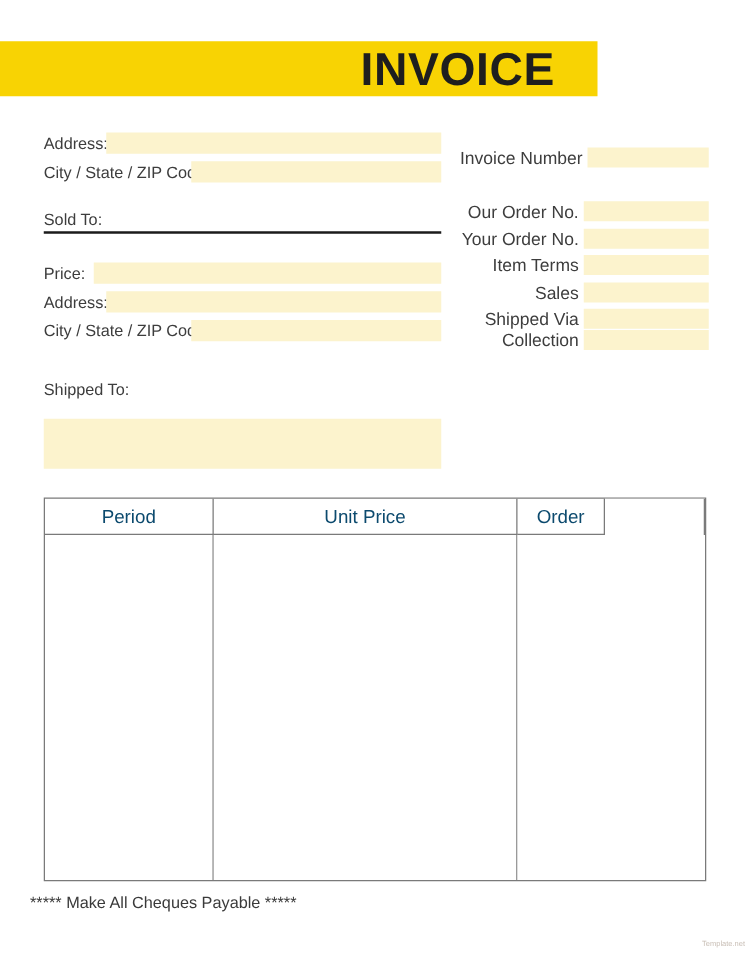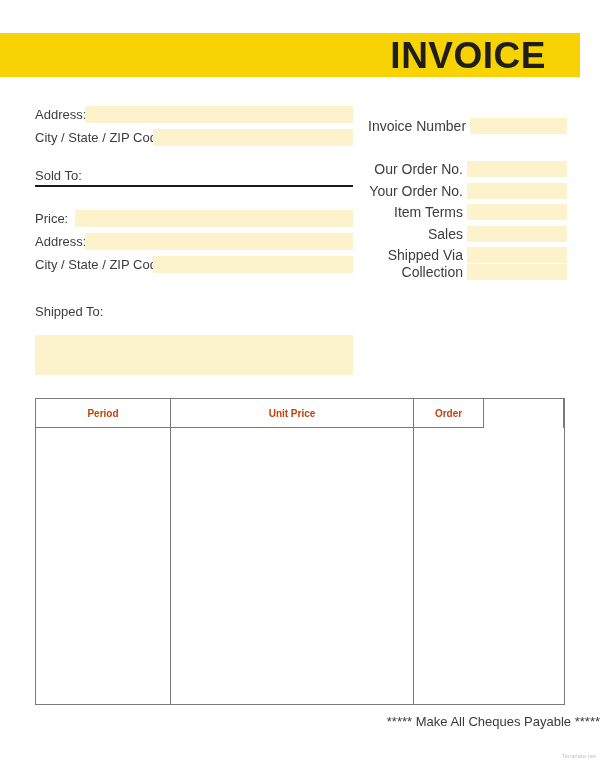--- a/index.html
+++ b/index.html
@@ -15,21 +15,21 @@
   .page {
     position: relative;
     width: 600px;
     height: 771px;
     background: #ffffff;
     overflow: hidden;
   }
   .band {
     position: absolute;
     left: 0; top: 33px;
-    width: 580px; height: 44px;
+    width: 478px; height: 44px;
     background: var(--band);
     display: flex;
     align-items: center;
     justify-content: flex-end;
     padding-right: 34px;
   }
   .band .title {
     font-size: 37px;
     font-weight: 700;
     letter-spacing: 0.5px;
@@ -88,36 +88,36 @@
     border: 1px solid var(--table_border);
     display: grid;
     grid-template-columns: 135px 243px 70px 80px;
     grid-template-rows: 29px 1fr;
   }
   .inv-table .th {
     border-bottom: 1px solid var(--table_border);
     display: flex;
     align-items: center;
     justify-content: center;
-    font-size: 10px;
-    color: #c2410c;
-    font-weight: bold;
+    font-size: 15px;
+    color: #0c4a6e;
   }
   .inv-table .th:not(:nth-child(4)),
   .inv-table .td:not(:last-child) {
     border-right: 1px solid var(--table_border);
   }
   .inv-table .td { background: #ffffff; }
   .cheque-note {
     position: absolute;
     left: 0; top: 714px;
     width: 600px;
-    text-align: right;
+    text-align: left;
     font-size: 13px;
     color: #3a3a3a;
+    padding-left: 24px;
   }
   .watermark {
     position: absolute;
     right: 4px; top: 753px;
     font-size: 6px;
     color: #c9bfb6;
   }
 </style>
 </head>
 <body>

